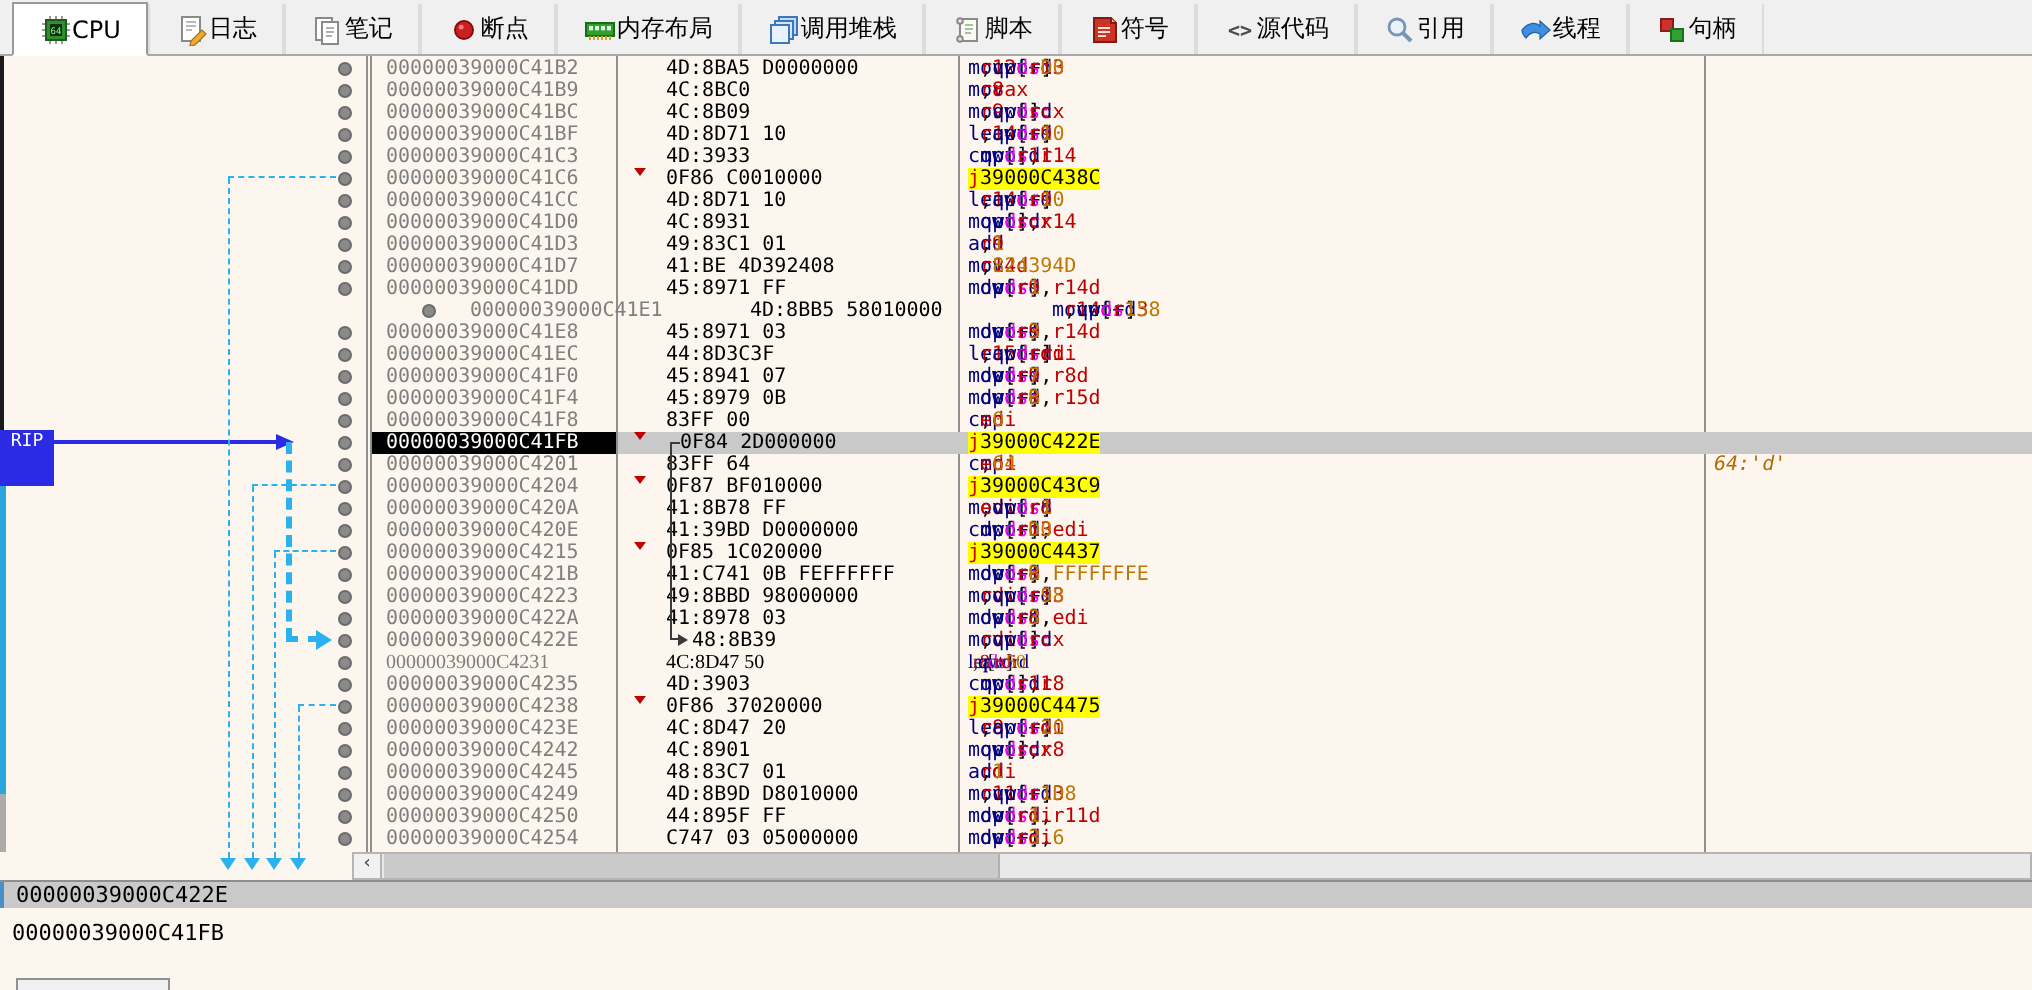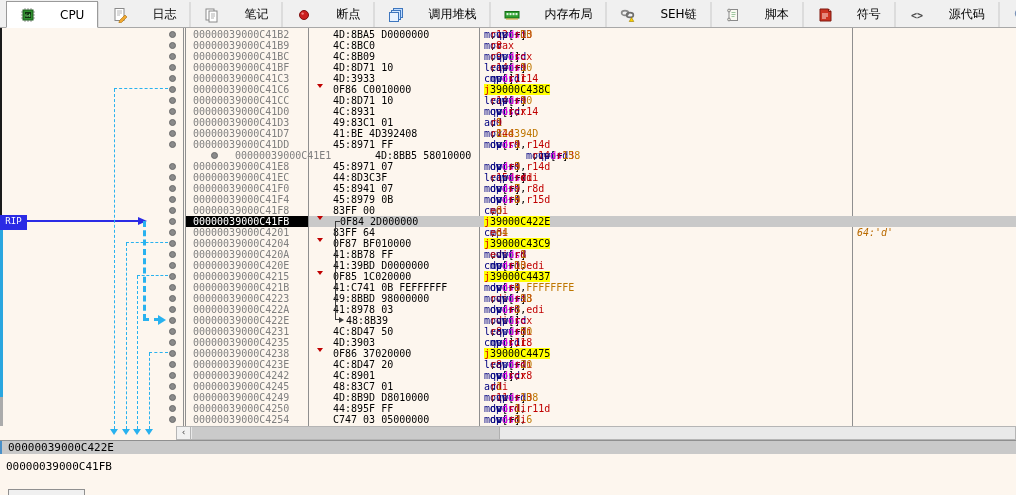--- a/index.html
+++ b/index.html
@@ -8,21 +8,21 @@
     --com:#B96A00; --addr:#7F7F7F; --mono:"DejaVu Sans Mono","Liberation Mono",monospace;
     --ui:"DejaVu Sans","Liberation Sans",sans-serif;
   }
   *{margin:0;padding:0;box-sizing:border-box;}
   html,body{width:1016px;height:495px;overflow:hidden;}
   body{position:relative;font-family:var(--ui);background:#D4D0C8;}
 
   
   .toolbar{position:absolute;left:0;top:0;width:1016px;height:28px;background:var(--toolbar);
     border-bottom:1px solid #A8A8A8;display:flex;align-items:stretch;padding-left:6px;}
-  .tab{display:flex;align-items:center;gap:24px;padding:0 13px;font-size:12px;color:#000;
+  .tab{display:flex;align-items:center;gap:0;padding:0 13px;font-size:12px;color:#000;
     border-left:1px solid #DCDCDC;border-right:1px solid #DCDCDC;margin:2px 0 0 0;cursor:default;white-space:nowrap;}
   .tab.active{background:#FFFFFF;border:1px solid #9A9A9A;border-bottom:1px solid #FFFFFF;margin:1px 0 -1px 0;}
   .tab .icn{width:16px;height:16px;display:inline-block;flex:0 0 16px;}
   .tab .icn svg{width:16px;height:16px;display:block;}
 
   
   .work{position:absolute;left:0;top:28px;width:1016px;height:412px;background:var(--bg);}
   .sep{position:absolute;top:0;height:398px;width:1px;background:#8F8F8F;}
   
   #rows{position:absolute;left:0;top:0;width:1016px;height:398px;font-family:var(--mono);font-size:10px;}
@@ -45,21 +45,21 @@
   
   #gutter{position:absolute;left:0;top:0;width:1016px;height:412px;pointer-events:none;}
   .jline-h{position:absolute;border-top:1px dashed var(--cyan);height:0;}
   .jline-v{position:absolute;border-left:1px dashed var(--cyan);width:0;}
   .jthick-v{position:absolute;border-left:3px dashed var(--cyan);width:0;}
   .jthick-h{position:absolute;border-top:3px dashed var(--cyan);height:0;}
   .arr-d{position:absolute;width:0;height:0;border-top:6px solid var(--cyan);
     border-left:4px solid transparent;border-right:4px solid transparent;}
   .arr-r-c{position:absolute;width:0;height:0;border-left:8px solid var(--cyan);
     border-top:5px solid transparent;border-bottom:5px solid transparent;}
-  .riplab{position:absolute;left:0;top:187px;width:27px;height:15px;background:var(--ripblue);
+  .riplab{position:absolute;left:0;top:187px;width:27px;height:28px;background:var(--ripblue);
     color:#fff;font-family:var(--mono);font-size:9px;line-height:12px;text-align:center;}
   .ripline{position:absolute;left:27px;top:192px;width:111px;height:2px;background:var(--ripblue);}
   .riparr{position:absolute;left:138px;top:189px;width:0;height:0;border-left:9px solid var(--ripblue);
     border-top:4px solid transparent;border-bottom:4px solid transparent;}
   .brk-v{position:absolute;left:335px;top:194px;width:1px;height:98px;background:#3A3A3A;}
   .brk-t{position:absolute;left:335px;top:193px;width:5px;height:1px;background:#3A3A3A;}
   .brk-b{position:absolute;left:335px;top:291px;width:4px;height:1px;background:#3A3A3A;}
   .brk-a{position:absolute;left:339px;top:289px;width:0;height:0;border-left:5px solid #3A3A3A;
     border-top:3px solid transparent;border-bottom:3px solid transparent;}
   
@@ -126,53 +126,43 @@
         <svg viewBox="0 0 16 16">
           <circle cx="8" cy="8" r="4.5" fill="#CC2020" stroke="#7E0F0F"></circle>
           <circle cx="6.6" cy="6.6" r="1.2" fill="#F08080"></circle>
         </svg>
       </span>
       <span>断点</span>
     </div>
     <div class="tab">
       <span class="icn">
         <svg viewBox="0 0 16 16">
-          <rect x="5.5" y="1.5" width="9" height="9" fill="#BFDCFF" stroke="#3E76BE"></rect>
-          <rect x="3.5" y="3.5" width="9" height="9" fill="#D3E7FF" stroke="#3E76BE"></rect>
-          <rect x="1.5" y="5.5" width="9" height="9" fill="#E8F2FF" stroke="#3E76BE"></rect>
-        </svg>
-      </span>
-      <span>调用堆栈</span>
-    </div>
-    <div class="tab">
-      <span class="icn">
-        <svg viewBox="0 0 16 16">
           <rect x="1" y="4.5" width="14" height="6.5" fill="#2FA02F" stroke="#176E17"></rect>
           <g fill="#DFF5DF">
             <rect x="2.5" y="6" width="2" height="2.2"></rect>
             <rect x="5.5" y="6" width="2" height="2.2"></rect>
             <rect x="8.5" y="6" width="2" height="2.2"></rect>
             <rect x="11.5" y="6" width="2" height="2.2"></rect>
           </g>
           <g stroke="#C9A227">
             <path d="M3 11v2M5 11v2M7 11v2M9 11v2M11 11v2M13 11v2"></path>
           </g>
         </svg>
       </span>
       <span>内存布局</span>
     </div>
     <div class="tab">
       <span class="icn">
         <svg viewBox="0 0 16 16">
-          <ellipse cx="5" cy="6" rx="3.4" ry="2.4" fill="none" stroke="#8A8A8A" stroke-width="1.6"></ellipse>
-          <ellipse cx="10" cy="8" rx="3.4" ry="2.4" fill="none" stroke="#6E6E6E" stroke-width="1.6"></ellipse>
-          <path d="M11.5 10.5l2.3 4h-4.6z" fill="#FFD400" stroke="#9A7B00" stroke-width="0.6"></path>
-        </svg>
-      </span>
-      <span>SEH链</span>
+          <rect x="5.5" y="1.5" width="9" height="9" fill="#BFDCFF" stroke="#3E76BE"></rect>
+          <rect x="3.5" y="3.5" width="9" height="9" fill="#D3E7FF" stroke="#3E76BE"></rect>
+          <rect x="1.5" y="5.5" width="9" height="9" fill="#E8F2FF" stroke="#3E76BE"></rect>
+        </svg>
+      </span>
+      <span>调用堆栈</span>
     </div>
     <div class="tab">
       <span class="icn">
         <svg viewBox="0 0 16 16">
           <rect x="4" y="2.5" width="8.5" height="11" fill="#FAFAF2" stroke="#8a8a8a"></rect>
           <circle cx="4" cy="3.5" r="1.4" fill="#E6E6DC" stroke="#8a8a8a"></circle>
           <circle cx="4" cy="12.5" r="1.4" fill="#E6E6DC" stroke="#8a8a8a"></circle>
           <path d="M6.5 5.5h4M6.5 7.5h4M6.5 9.5h3" stroke="#9ec79e"></path>
         </svg>
       </span>
@@ -322,21 +312,21 @@
         <span class="bpdot" style="top: 2px;"></span>
       </div>
       <div class="row" style="top: 122px; margin-left: 42px;">
         <span class="c-addr">00000039000C41E1</span>
         <span class="c-bytes">4D:8BB5 58010000</span>
         <span class="c-ins"><span class="mn">mov</span> <span class="r">r14</span>,<span class="mn">qword</span> <span class="mn">ptr</span> <span class="s">ds:</span>[<span class="r">r13</span>+<span class="n">158</span>]</span>
         <span class="bpdot" style="top: 2px;"></span>
       </div>
       <div class="row" style="top: 133px;">
         <span class="c-addr">00000039000C41E8</span>
-        <span class="c-bytes">45:8971 07</span>
+        <span class="c-bytes">45:8971 03</span>
         <span class="c-ins"><span class="mn">mov</span> <span class="mn">dword</span> <span class="mn">ptr</span> <span class="s">ds:</span>[<span class="r">r9</span>+<span class="n">3</span>],<span class="r">r14d</span></span>
         <span class="bpdot" style="top: 2px;"></span>
       </div>
       <div class="row" style="top: 144px;">
         <span class="c-addr">00000039000C41EC</span>
         <span class="c-bytes">44:8D3C3F</span>
         <span class="c-ins"><span class="mn">lea</span> <span class="r">r15d</span>,<span class="mn">qword</span> <span class="mn">ptr</span> <span class="s">ds:</span>[<span class="r">rdi</span>+<span class="r">rdi</span>]</span>
         <span class="bpdot" style="top: 2px;"></span>
       </div>
       <div class="row" style="top: 155px;">
@@ -416,21 +406,21 @@
         <span class="c-bytes">41:8978 03</span>
         <span class="c-ins"><span class="mn">mov</span> <span class="mn">dword</span> <span class="mn">ptr</span> <span class="s">ds:</span>[<span class="r">r8</span>+<span class="n">3</span>],<span class="r">edi</span></span>
         <span class="bpdot" style="top: 2px;"></span>
       </div>
       <div class="row" style="top: 287px;">
         <span class="c-addr">00000039000C422E</span>
         <span class="c-bytes ind2">48:8B39</span>
         <span class="c-ins"><span class="mn">mov</span> <span class="r">rdi</span>,<span class="mn">qword</span> <span class="mn">ptr</span> <span class="s">ds:</span>[<span class="r">rcx</span>]</span>
         <span class="bpdot" style="top: 2px;"></span>
       </div>
-      <div class="row" style="top: 298px;">
+      <div class="row" style="top: 298px; font-family: Liberation Serif, serif;">
         <span class="c-addr">00000039000C4231</span>
         <span class="c-bytes">4C:8D47 50</span>
         <span class="c-ins"><span class="mn">lea</span> <span class="r">r8</span>,<span class="mn">qword</span> <span class="mn">ptr</span> <span class="s">ds:</span>[<span class="r">rdi</span>+<span class="n">50</span>]</span>
         <span class="bpdot" style="top: 2px;"></span>
       </div>
       <div class="row" style="top: 309px;">
         <span class="c-addr">00000039000C4235</span>
         <span class="c-bytes">4D:3903</span>
         <span class="c-ins"><span class="mn">cmp</span> <span class="mn">qword</span> <span class="mn">ptr</span> <span class="s">ds:</span>[<span class="r">r11</span>],<span class="r">r8</span></span>
         <span class="bpdot" style="top: 2px;"></span>

